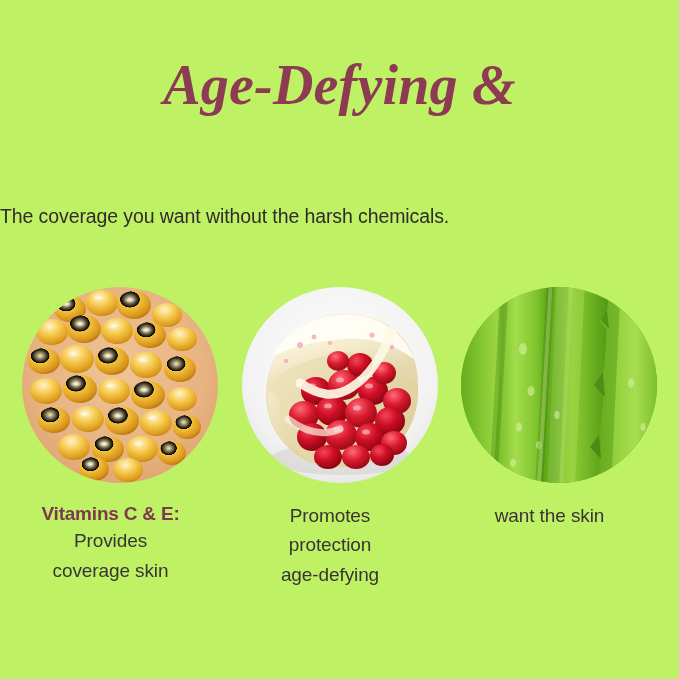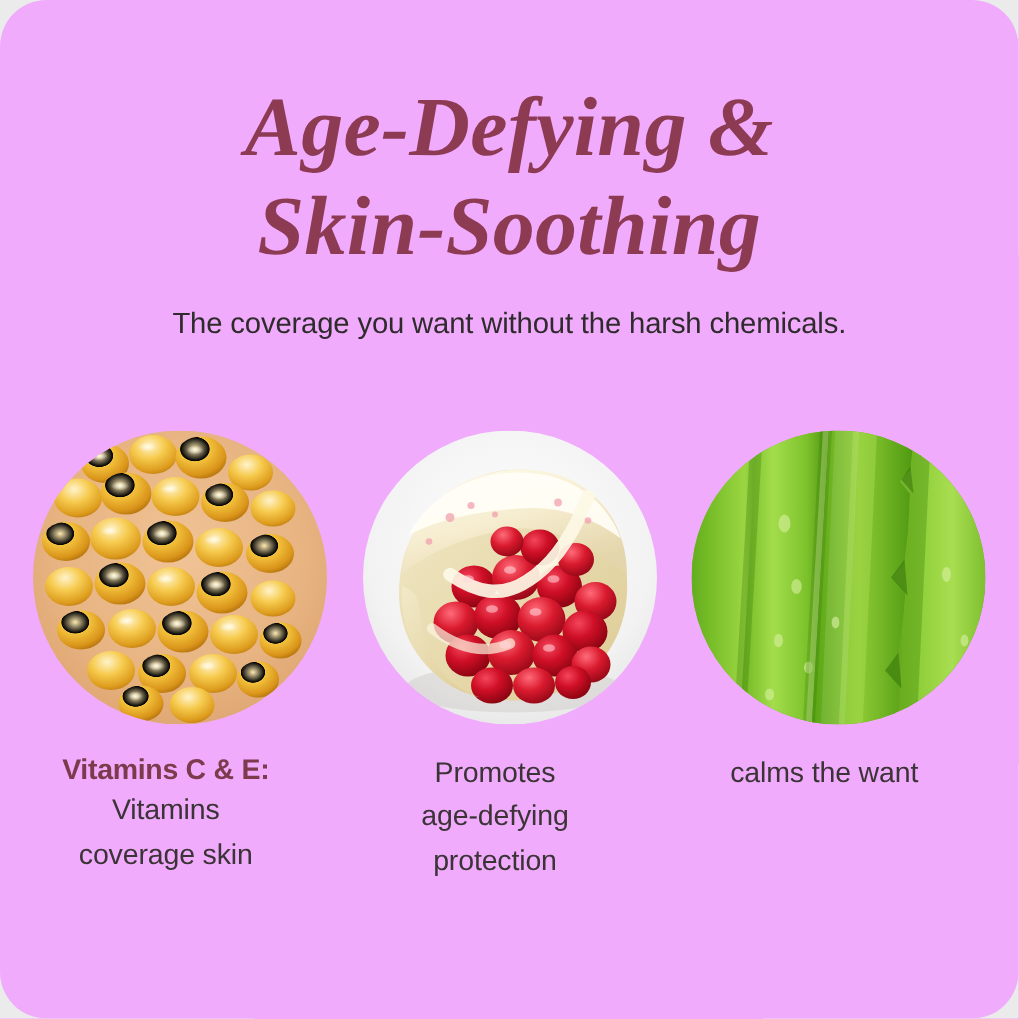--- a/index.html
+++ b/index.html
@@ -10,22 +10,21 @@
     width: 679px;
     height: 679px;
     background: #ebebeb;
     font-family: "Liberation Sans", sans-serif;
     overflow: hidden;
     position: relative;
   }
   .banner {
     position: absolute;
     inset: 0;
-    background: #f0abfc;
-    border-radius: 31px;
+    background: #bef264;
   }
 
   
   .headline {
     position: absolute;
     top: 52px;
     left: 0;
     width: 679px;
     text-align: center;
     font-family: "Liberation Serif", "DejaVu Serif", serif;
@@ -40,21 +39,21 @@
     display: block;
     white-space: nowrap;
   }
 
   
   .subtitle {
     position: absolute;
     top: 205px;
     left: 0;
     width: 679px;
-    text-align: center;
+    text-align: left;
     font-size: 19.5px;
     font-weight: 400;
     color: #2f2b2c;
     letter-spacing: -0.1px;
   }
 
   
   .columns {
     position: absolute;
     top: 287px;
@@ -108,21 +107,20 @@
     display: block;
   }
 </style>
 </head>
 <body>
 
 <div class="banner">
 
   <div class="headline">
     <span class="headline-line">Age-Defying &amp;</span>
-    <span class="headline-line">Skin-Soothing</span>
   </div>
 
   <div class="subtitle">The coverage you want without the harsh chemicals.</div>
 
   <div class="columns">
 
     <div class="column">
       <div class="circle">
         <svg viewBox="0 0 196 196" xmlns="http://www.w3.org/2000/svg">
           <defs>
@@ -207,21 +205,21 @@
             <ellipse cx="130" cy="131" rx="6" ry="3" fill="url(#hl)"></ellipse>
             <ellipse cx="82" cy="157" rx="6" ry="3" fill="url(#hl)"></ellipse>
             <ellipse cx="116" cy="157" rx="6" ry="3" fill="url(#hl)"></ellipse>
             <ellipse cx="68" cy="177" rx="5" ry="3" fill="url(#hl)"></ellipse>
           </g>
         </svg>
       </div>
       <div class="caption">
         <div class="ingredient-name">Vitamins C &amp; E:</div>
         <div class="ingredient-desc">
-          <span>Vitamins</span>
+          <span>Provides</span>
           <span>coverage skin</span>
         </div>
       </div>
     </div>
 
     <div class="column">
       <div class="circle">
         <svg viewBox="0 0 196 196" xmlns="http://www.w3.org/2000/svg">
           <defs>
             <radialGradient id="pbg" cx="50%" cy="40%" r="70%">
@@ -300,22 +298,22 @@
             <circle cx="88" cy="56" r="2"></circle>
             <circle cx="130" cy="48" r="2.6"></circle>
             <circle cx="150" cy="60" r="2.2"></circle>
             <circle cx="44" cy="74" r="2.2"></circle>
           </g>
         </svg>
       </div>
       <div class="caption">
         <div class="ingredient-desc">
           <span>Promotes</span>
+          <span>protection</span>
           <span>age-defying</span>
-          <span>protection</span>
         </div>
       </div>
     </div>
 
     <div class="column">
       <div class="circle">
         <svg viewBox="0 0 196 196" xmlns="http://www.w3.org/2000/svg">
           <defs>
             <linearGradient id="abg" x1="0%" y1="0%" x2="100%" y2="100%">
               <stop offset="0%" stop-color="#8cc63f"></stop>
@@ -377,19 +375,19 @@
           </g>
 
           <path d="M96 -6 L112 -6 L102 200 L86 200 Z" fill="#ffffff" opacity="0.10"></path>
 
           <path d="M40 -6 L48 -6 L36 200 L28 200 Z" fill="#2f6f06" opacity="0.28"></path>
           <path d="M86 -6 L94 -6 L82 200 L74 200 Z" fill="#2f6f06" opacity="0.22"></path>
         </svg>
       </div>
       <div class="caption">
         <div class="ingredient-desc">
-          <span>calms the want</span>
+          <span>want the skin</span>
         </div>
       </div>
     </div>
 
   </div>
 </div>
 
 </body></html>

